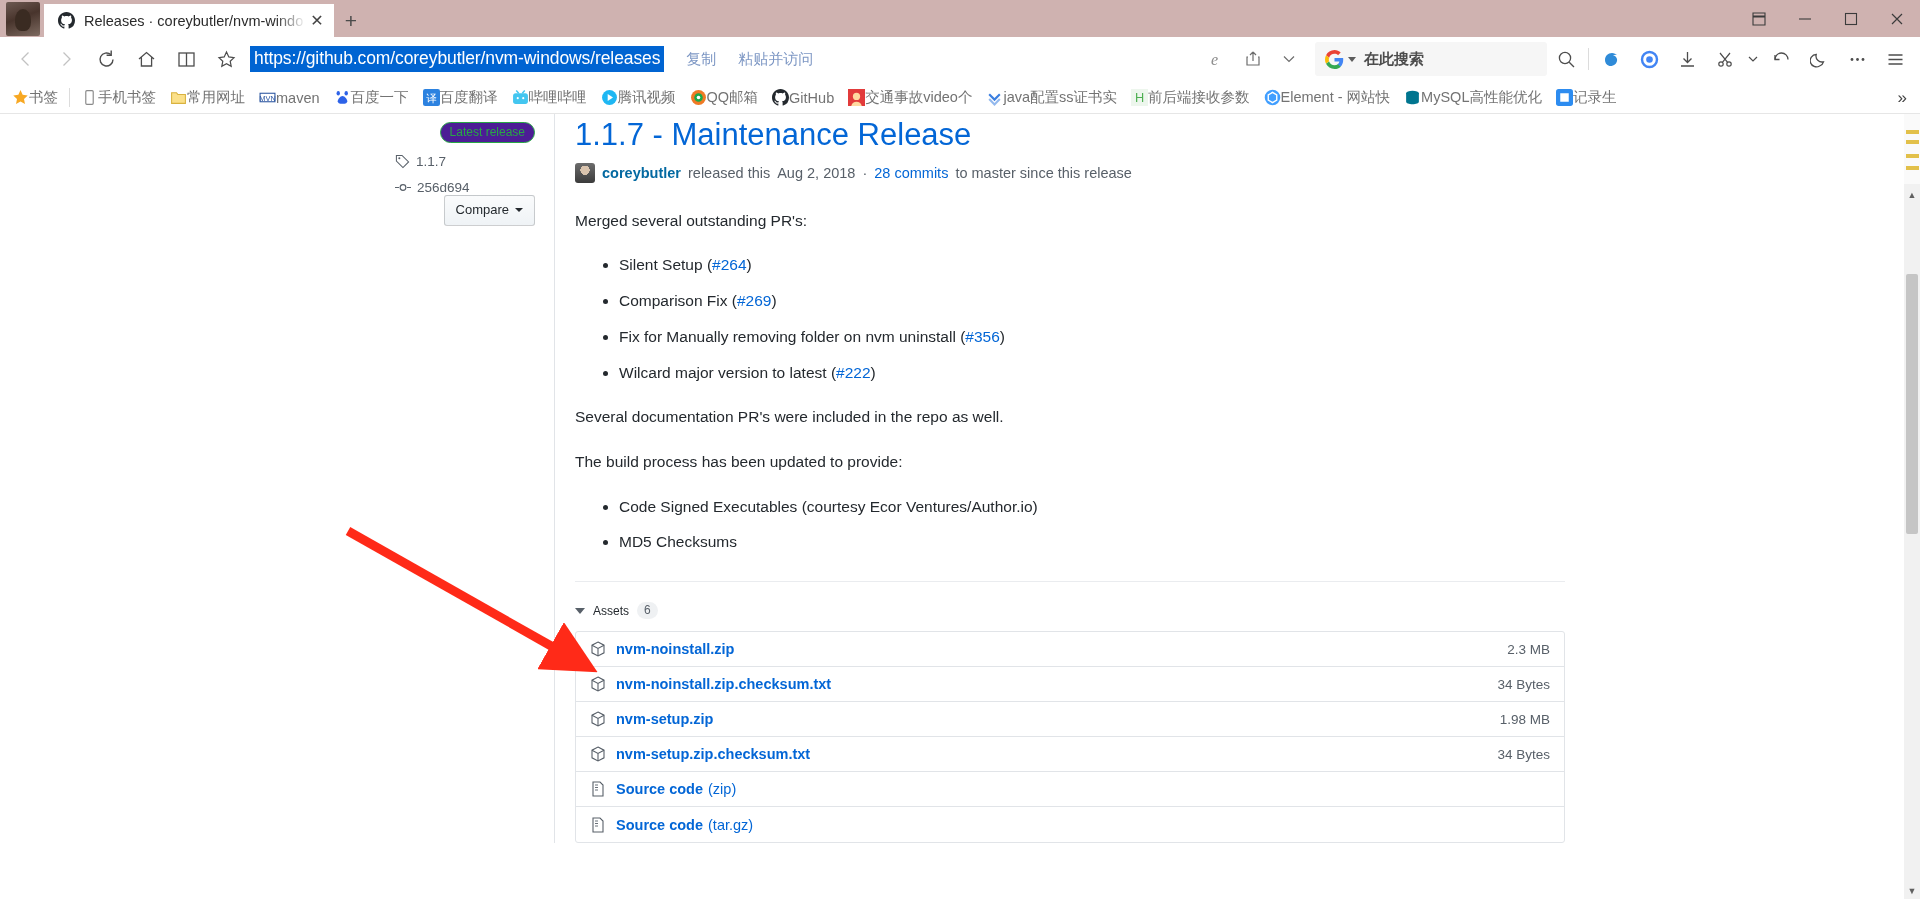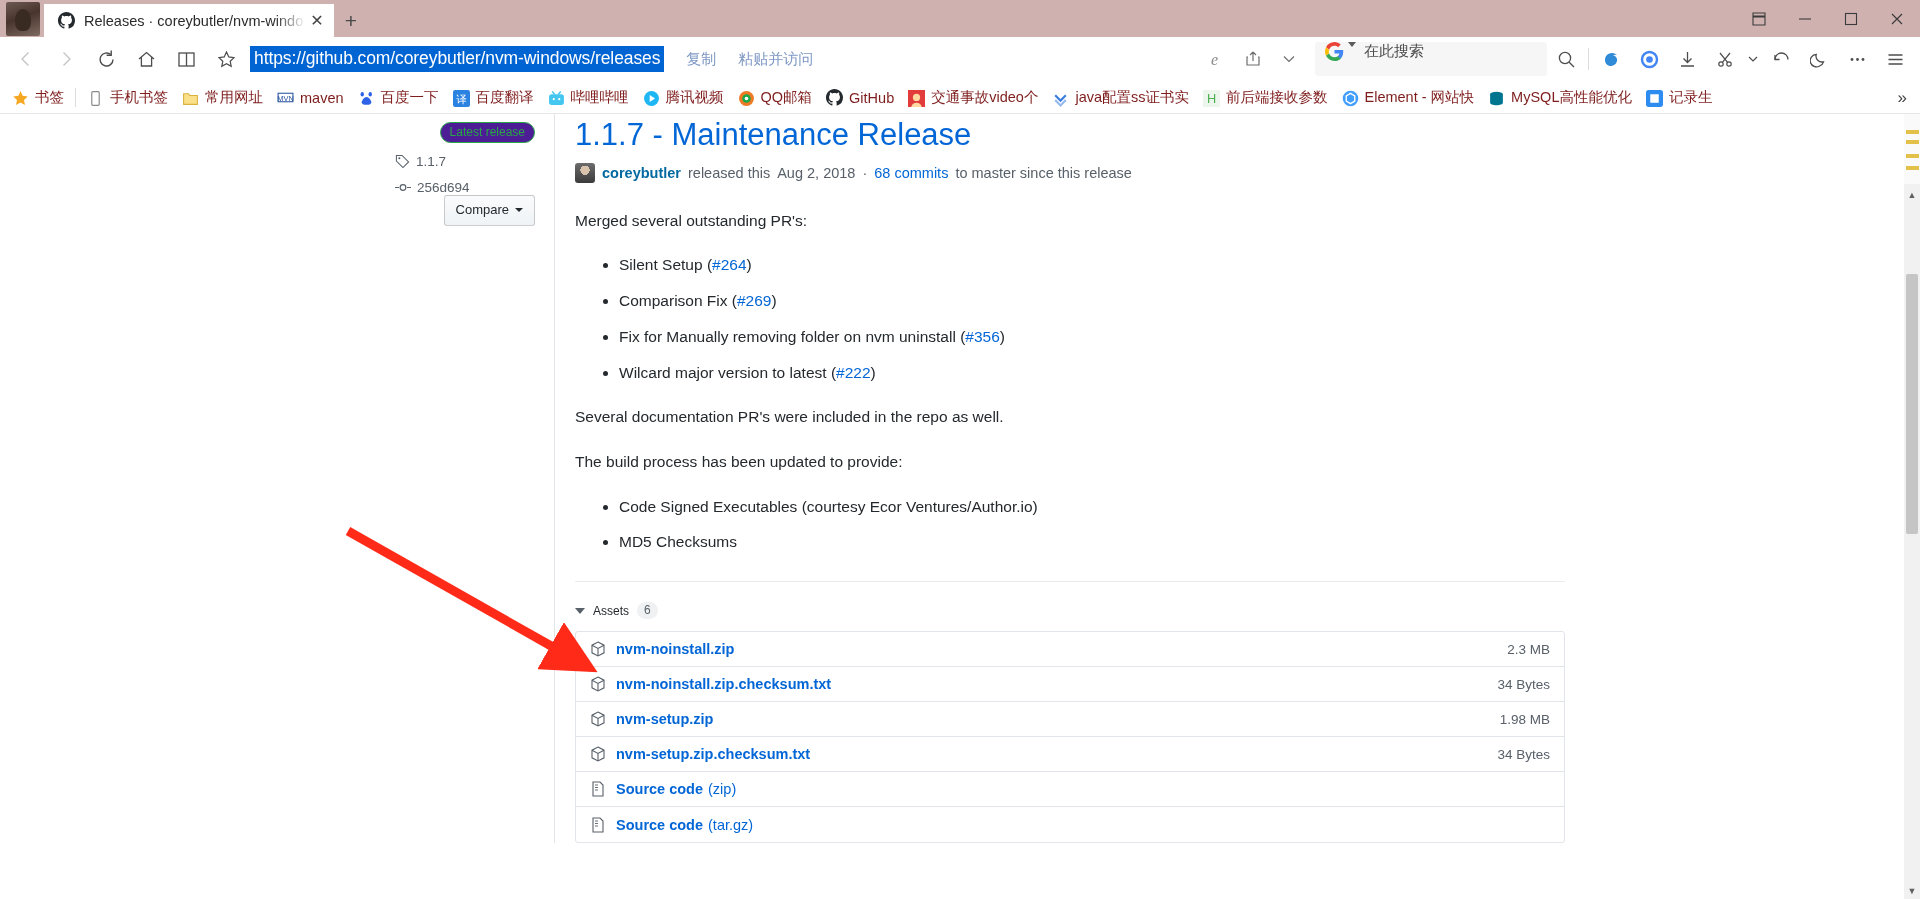--- a/index.html
+++ b/index.html
@@ -119,23 +119,25 @@
     display: flex; align-items: center; margin-left: auto;
   }
   .url-right-icons .nav-btn { width: 36px; }
 
   .searchbox {
     height: 34px;
     width: 232px;
     background: #f6f6f6;
     border-radius: 3px;
     display: flex;
+    align-items: center;
     padding: 0 6px 0 10px;
     margin-left: 4px;
     flex: none;
+    font-weight: bold;
   }
   .g-logo { width: 19px; height: 19px; flex: none; }
   .g-caret {
     width: 0; height: 0; margin: 0 8px 0 4px;
     border-left: 4px solid transparent;
     border-right: 4px solid transparent;
     border-top: 5px solid #5c5c5c;
     flex:none;
   }
   .search-ph { flex: 1; font-size: 15px; color: #4d4d4d; white-space: nowrap; }
@@ -152,26 +154,25 @@
     height: 32px;
     background: #ffffff;
     display: flex;
     align-items: center;
     padding: 0 5px;
     border-bottom: 1px solid #e6e6e6;
     overflow: hidden;
     white-space: nowrap;
   }
   .bm {
-    display: flex; align-items: flex-end;
+    display: flex; align-items: center;
     padding: 3px 7px;
     font-size: 14.5px;
-    color: #7f1d1d;
+    color: #737373;
     flex: none;
-    gap: 6px;
   }
   .bm .bmicon { width: 17px; height: 17px; flex: none; display:block; }
   .bm-sep { width:1px; height:19px; background:#dcdcdc; margin:0 4px; flex:none; }
   .bm-overflow {
     margin-left: auto; padding: 0 8px; font-size: 17px; color: #444; flex:none;
   }
 
   
   .page {
     position: relative;
@@ -682,21 +683,21 @@
 
     <div class="main">
       <h1 class="rel-title">1.1.7 - Maintenance Release</h1>
 
       <div class="byline">
         <span class="av"></span>
         <b>coreybutler</b>
         <span>released this</span>
         <span>Aug 2, 2018</span>
         <span>·</span>
-        <a href="#">68 commits</a>
+        <a href="#">28 commits</a>
         <span>to master since this release</span>
       </div>
 
       <p class="body-p">Merged several outstanding PR's:</p>
 
       <ul class="body-ul">
         <li>
           <span>Silent Setup</span>
           (<a href="#">#264</a>)
         </li>

